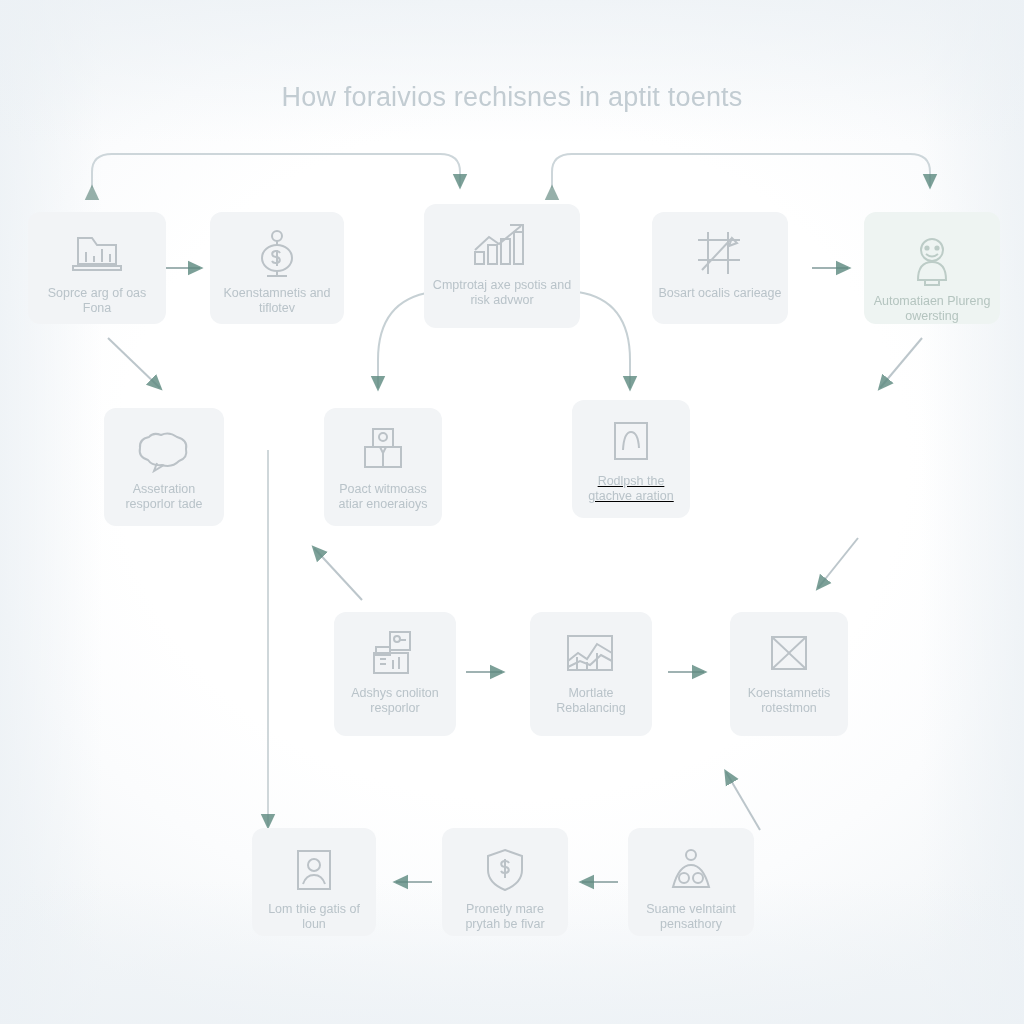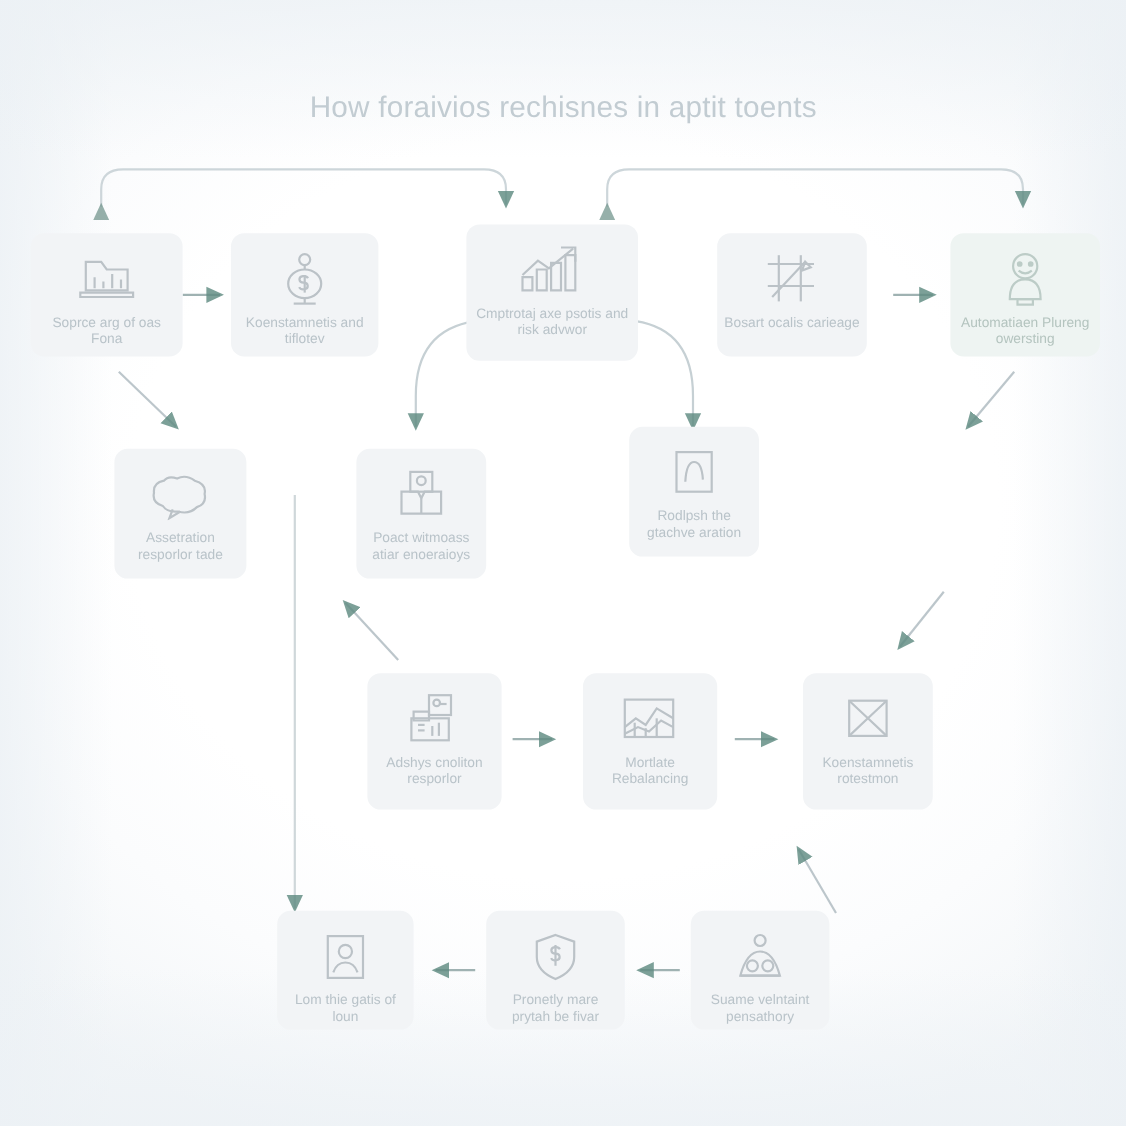--- a/index.html
+++ b/index.html
@@ -43,21 +43,21 @@
     border-radius:12px;
     background:#f2f4f6;
     display:flex;
     flex-direction:column;
     align-items:center;
     justify-content:flex-start;
     box-sizing:border-box;
     padding-top:14px;
     filter:blur(.35px);
   }
-  .node.tint{ background:#eef4f2; }
+  .node.tint{ background:#eef4f2;justify-content:flex-end; }
   .node .ico{
     width:62px;height:56px;
     display:flex;align-items:center;justify-content:center;
     opacity:.62;
   }
   .node .ico svg{display:block;}
   .node .lbl{
     margin-top:4px;
     width:100%;
     text-align:center;
@@ -234,21 +234,21 @@
       <svg width="48" height="50" viewBox="0 0 48 50" fill="none" stroke="#9aa4ab" stroke-width="2">
         <rect x="14" y="4" width="20" height="18"></rect>
         <circle cx="24" cy="12" r="4"></circle>
         <path d="M6,22 h15 l3,6 l3,-6 h15 v20 h-36 z"></path>
         <path d="M24,28 v14"></path>
       </svg>
     </span>
     <span class="lbl">Poact witmoass atiar enoeraioys</span>
   </div>
 
-  <div class="node" style="left:572px;top:388px;width:118px;height:118px;">
+  <div class="node" style="left:572px;top:400px;width:118px;height:118px;text-decoration:underline;">
     <span class="ico">
       <svg width="46" height="48" viewBox="0 0 46 48" fill="none" stroke="#9aa4ab" stroke-width="2">
         <rect x="7" y="5" width="32" height="36"></rect>
         <path d="M15,32 q1,-18 8,-18 q7,0 8,16"></path>
       </svg>
     </span>
     <span class="lbl">Rodlpsh the gtachve aration</span>
   </div>
 
 

